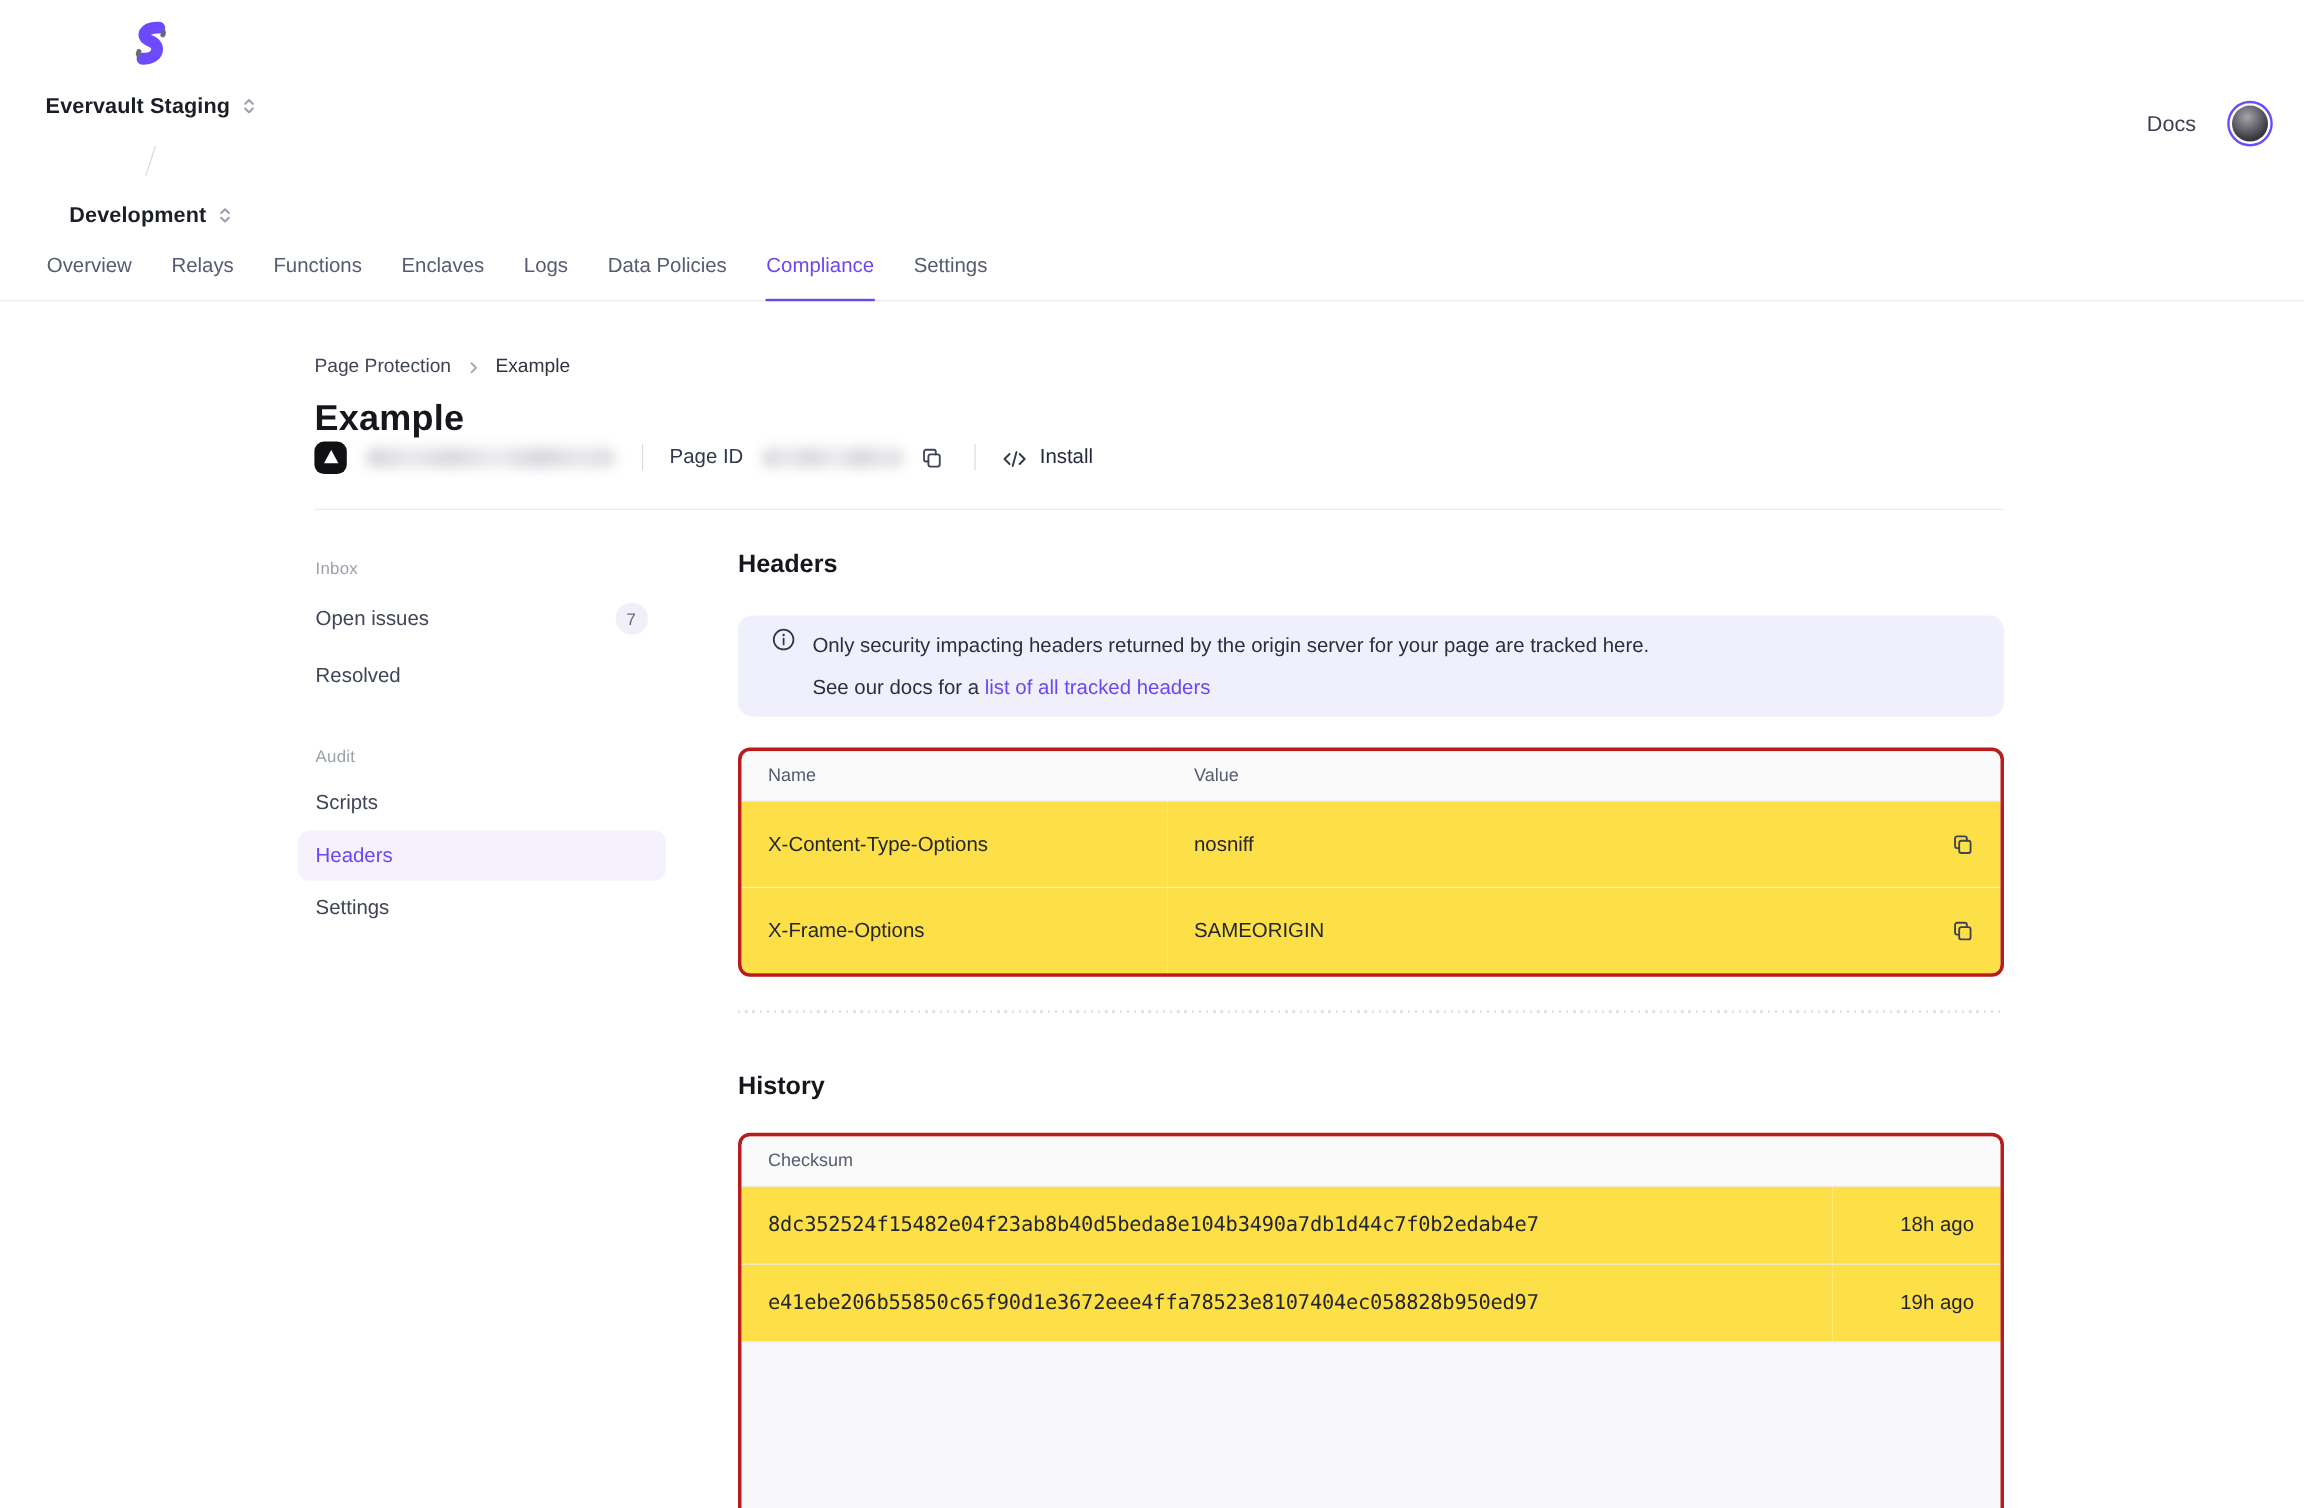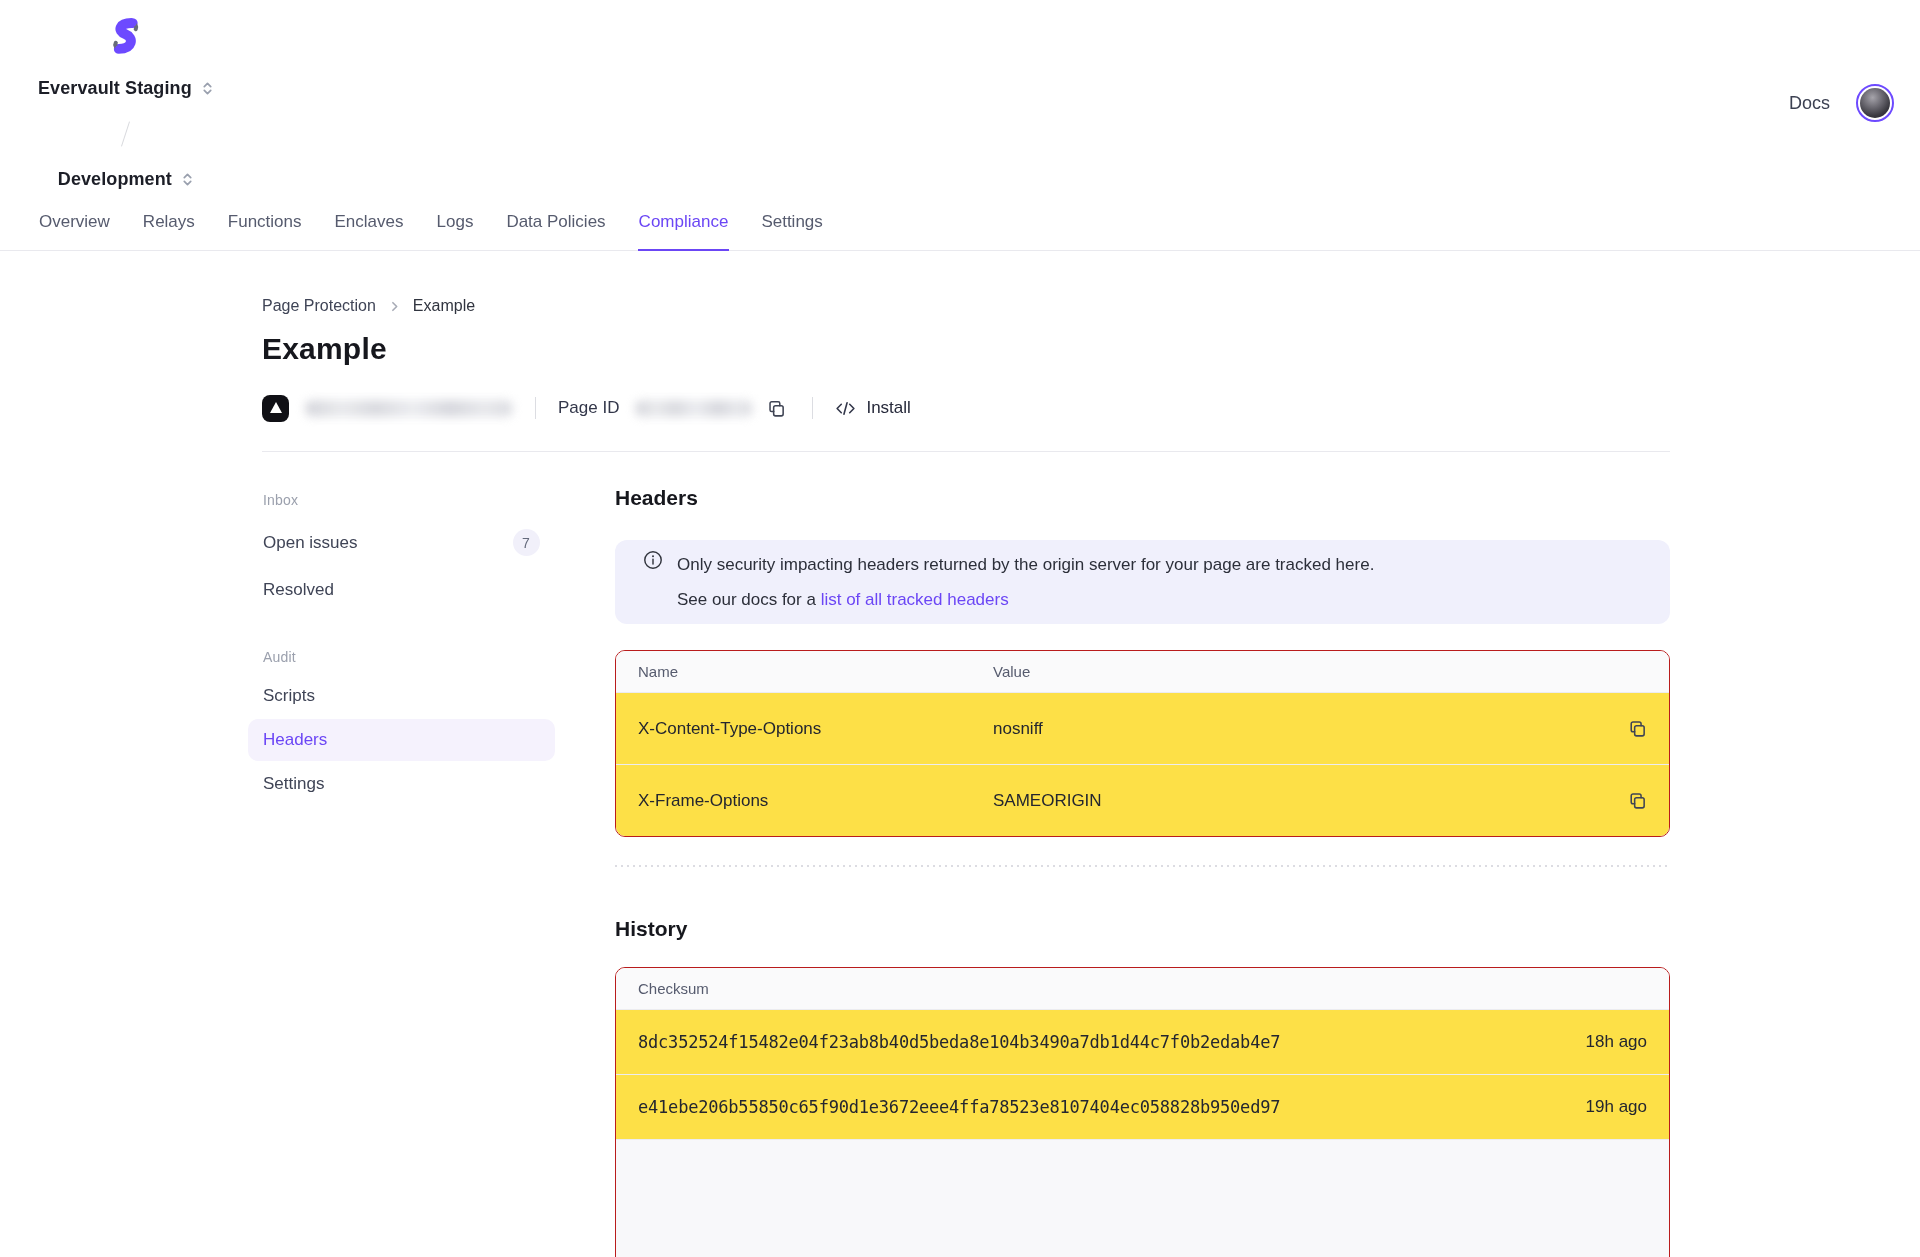--- a/index.html
+++ b/index.html
@@ -42,42 +42,42 @@
   
   .page { margin-left:262px; width:1408px; }
 
   .breadcrumb { display:flex; align-items:center; gap:12px; padding-top:46px; font-size:16px; }
   .breadcrumb .crumb { color:#3f4456; cursor:pointer; }
   .breadcrumb .crumb.current { color:#30343f; }
   .breadcrumb .sep { color:#a7abb6; font-size:15px; display:flex; }
 
   .page-title { margin-top:17px; font-size:30px; font-weight:700; color:#16171d; letter-spacing:.2px; }
 
-  .meta-row { margin-top:27px; display:flex; align-items:center; height:30px; }
+  .meta-row { display:flex; align-items:center; height:30px; }
   .favicon {
     width:27px; height:27px; border-radius:8px; background:#101015;
     display:flex; align-items:center; justify-content:center; flex:0 0 auto;
   }
   .favicon .tri {
     width:0; height:0; border-left:6.5px solid transparent; border-right:6.5px solid transparent;
     border-bottom:11px solid #ffffff; margin-top:-1px;
   }
   .redacted {
     height:17px; border-radius:8px;
     background:linear-gradient(90deg,#cdced5 0%,#e6e7ea 18%,#d3d4da 34%,#e9eaee 52%,#d0d1d8 70%,#e4e5e9 86%,#d6d7dd 100%);
     filter:blur(5px); opacity:.85;
   }
   .redacted.url { width:208px; margin-left:16px; }
   .redacted.pageid { width:118px; margin-left:16px; }
   .meta-div { width:1px; height:22px; background:#dcdde2; margin:0 22px; }
   .meta-label { font-size:17px; color:#33374a; }
   .icon-btn { background:none; border:none; cursor:pointer; color:#3f4454; display:flex; align-items:center; padding:4px; }
   .copy-after-id { margin-left:10px; }
   .install-btn {
-    display:flex; align-items:center; gap:10px; background:none; border:none; cursor:pointer;
+    display:flex; align-items:flex-end; gap:10px; background:none; border:none; cursor:pointer;
     font-family:inherit; font-size:17px; color:#26293a; font-weight:500;
   }
   .install-btn .code-glyph { color:#33374a; display:flex; }
 
   .top-divider { margin-top:28px; border-bottom:1px solid #e9e9ee; }
 
   
   .columns { display:flex; align-items:flex-start; }
 
   .sidebar { width:307px; flex:0 0 auto; padding-top:32px; margin-left:-14px; }
@@ -102,21 +102,21 @@
 
   .info-banner {
     margin-top:30px; background:#f0f0fc; border-radius:12px;
     padding:7px 28px; display:flex; gap:14px;
   }
   .info-banner .info-ic { color:#33363f; flex:0 0 auto; margin-top:3px; }
   .info-banner .lines { font-size:17px; color:#2c2f3a; line-height:35px; }
   .text-link { color:#6b46f5; cursor:pointer; text-decoration:none; }
 
   table.data { width:100%; border-collapse:separate; border-spacing:0; }
-  .card { margin-top:26px; border:1px solid #b91c1c; border-radius:10px; overflow:hidden; background:#fff; }
+  .card { margin-top:26px; border:3px solid #b91c1c; border-radius:10px; overflow:hidden; background:#fff; }
   .data th {
     background:#fafafb; text-align:left; font-weight:400; font-size:15px; color:#565b6e;
     padding:12px 22px; border-bottom:1px solid #ececf0;
   }
   .data td { padding:22px 22px; font-size:17px; color:#24262f; border-bottom:1px solid #ececf0; background:#fde047; }
   .data tr:last-child td { border-bottom:none; }
   .data .col-name { width:355px; }
   .data td.cell-action { width:60px; text-align:right; padding-right:18px; }
   .mono { font-family:"DejaVu Sans Mono", monospace; font-size:16px; color:#373c4c; letter-spacing:-0.2px; }
   .age { color:#9296a4; font-size:17px; text-align:right; white-space:nowrap; }

